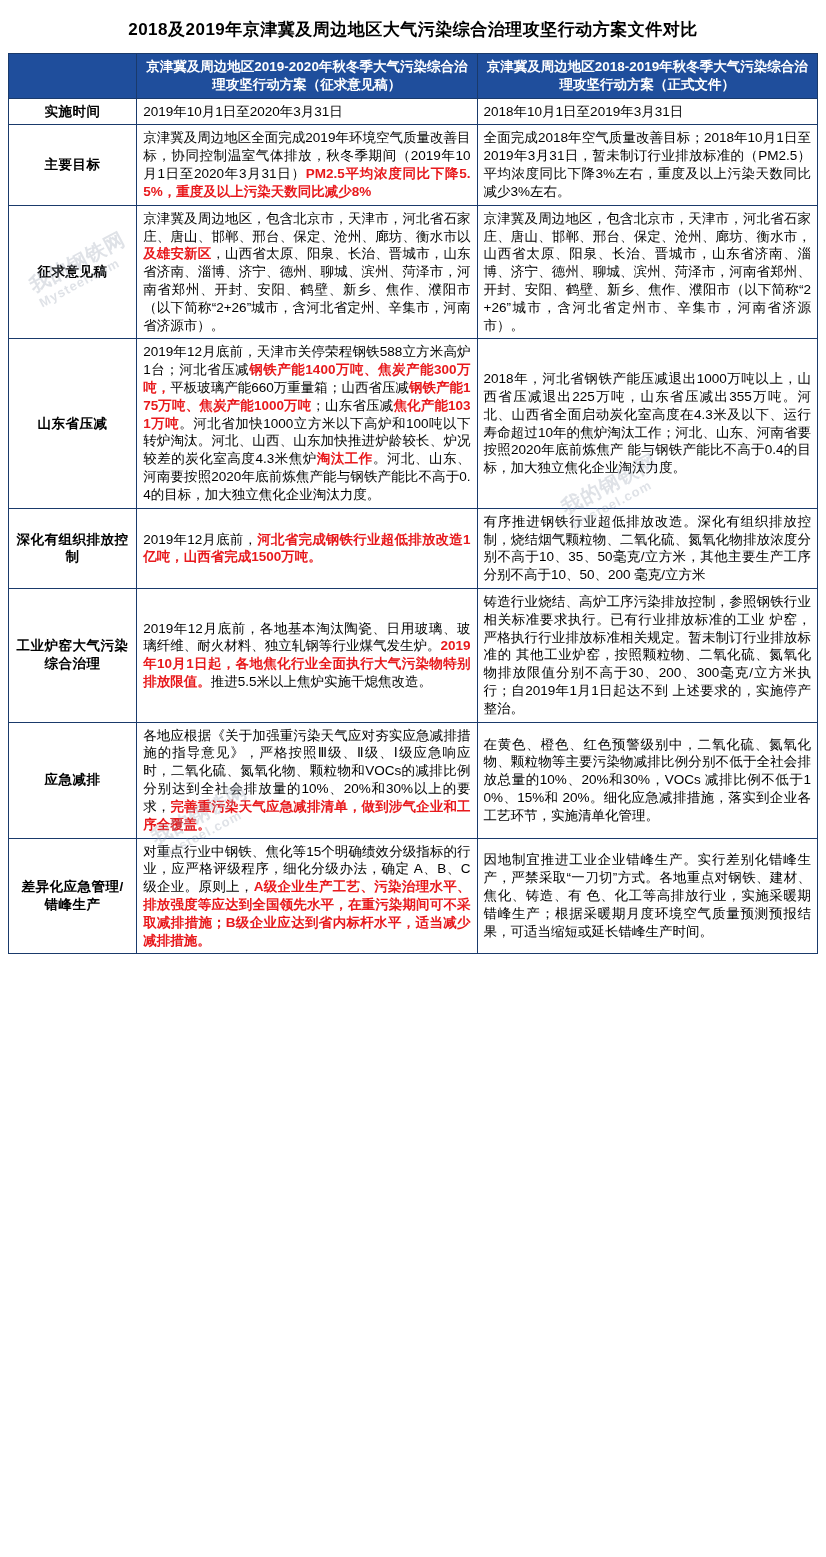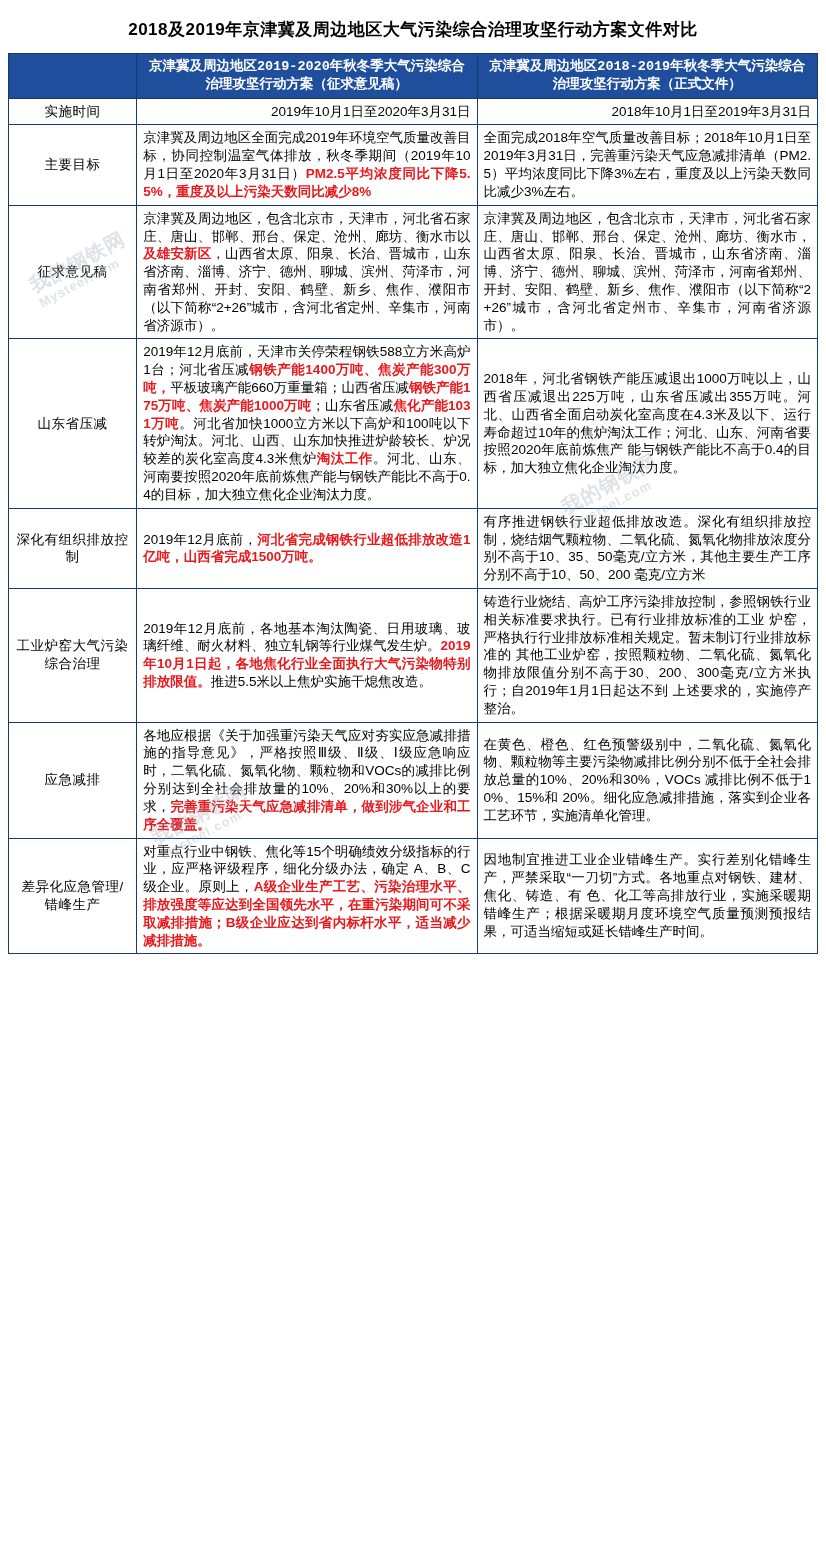--- a/index.html
+++ b/index.html
@@ -41,39 +41,38 @@
   .col-b{width:340px;}
 
   thead th{
     background:#1f4e9c;
     color:#ffffff;
     font-weight:bold;
     font-size:14px;
     text-align:center;
     line-height:1.45;
     padding:7px 8px;
-    font-family:Liberation Mono, monospace;
   }
   thead th.blank{
     background:#1f4e9c;
   }
   td.rowlabel{
     text-align:center;
-    font-weight:normal;
+    font-weight:bold;
     font-size:14px;
     letter-spacing:0.5px;
   }
   td.body{
     text-align:justify;
     text-justify:inter-ideograph;
     vertical-align:top;
     padding:6px 7px;
   }
   td.center{
-    text-align:right;
+    text-align:left;
     vertical-align:middle;
   }
   .red{color:#e8191c;font-weight:bold;}
   .wm{
     position:absolute;
     color:rgba(150,160,175,0.30);
     font-size:20px;
     font-weight:bold;
     transform:rotate(-28deg);
     pointer-events:none;
@@ -123,21 +122,21 @@
 
       <tr>
         <td class="rowlabel">实施时间</td>
         <td class="body center">2019年10月1日至2020年3月31日</td>
         <td class="body center">2018年10月1日至2019年3月31日</td>
       </tr>
 
       <tr>
         <td class="rowlabel">主要目标</td>
         <td class="body"><span>京津冀及周边地区全面完成2019年环境空气质量改善目标，协同控制温室气体排放，秋冬季期间（2019年10月1日至2020年3月31日）</span><span class="red">PM2.5平均浓度同比下降5.5%，重度及以上污染天数同比减少8%</span><span></span></td>
-        <td class="body">全面完成2018年空气质量改善目标；2018年10月1日至2019年3月31日，完善重污染天气应急减排清单（PM2.5）平均浓度同比下降3%左右，重度及以上污染天数同比减少3%左右。</td>
+        <td class="body">全面完成2018年空气质量改善目标；2018年10月1日至2019年3月31日，暂未制订行业排放标准的（PM2.5）平均浓度同比下降3%左右，重度及以上污染天数同比减少3%左右。</td>
       </tr>
 
       <tr>
         <td class="rowlabel">征求意见稿</td>
         <td class="body"><span>京津冀及周边地区，包含北京市，天津市，河北省石家庄、唐山、邯郸、邢台、保定、沧州、廊坊、衡水市以</span><span class="red">及雄安新区</span><span>，山西省太原、阳泉、长治、晋城市，山东省济南、淄博、济宁、德州、聊城、滨州、菏泽市，河南省郑州、开封、安阳、鹤壁、新乡、焦作、濮阳市（以下简称“2+26”城市，含河北省定州、辛集市，河南省济源市）。</span></td>
         <td class="body">京津冀及周边地区，包含北京市，天津市，河北省石家庄、唐山、邯郸、邢台、保定、沧州、廊坊、衡水市，山西省太原、阳泉、长治、晋城市，山东省济南、淄博、济宁、德州、聊城、滨州、菏泽市，河南省郑州、开封、安阳、鹤壁、新乡、焦作、濮阳市（以下简称“2+26”城市，含河北省定州市、辛集市，河南省济源市）。</td>
       </tr>
 
       <tr>
         <td class="rowlabel">山东省压减</td>

